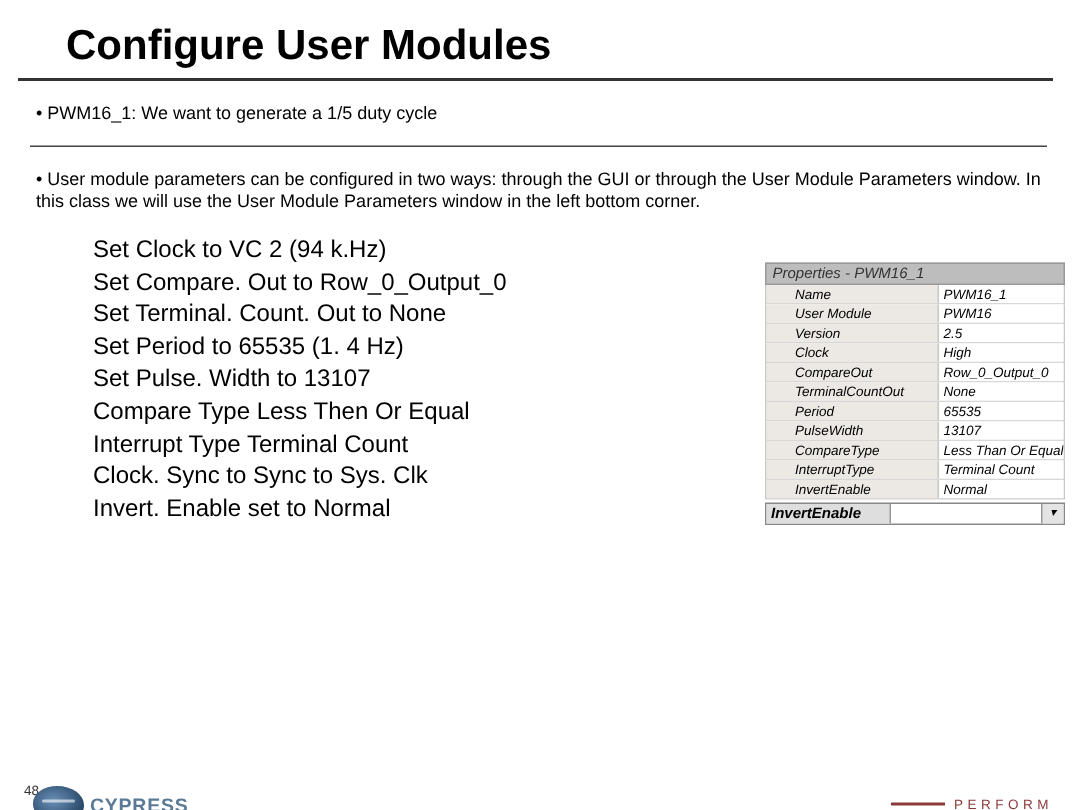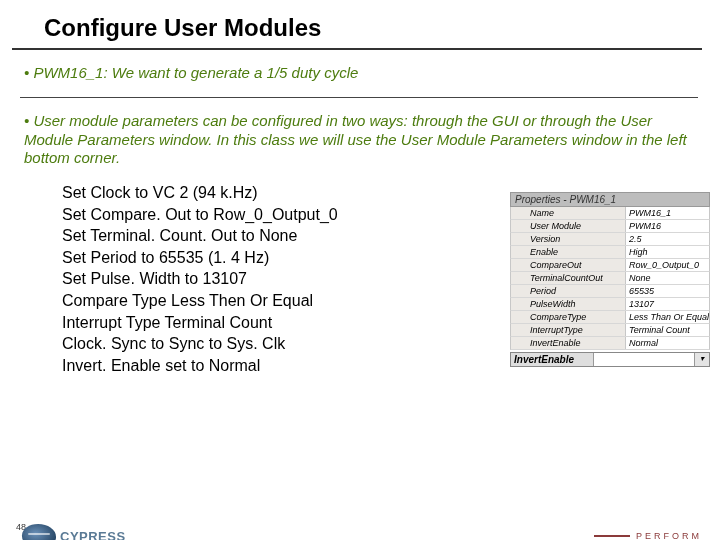--- a/index.html
+++ b/index.html
@@ -11,46 +11,45 @@
     position: relative;
     overflow: hidden;
   }
   .slide {
     width: 720px;
     height: 540px;
     position: relative;
     box-sizing: border-box;
   }
   .title {
-    font-size: 24px;
+    font-size: 28px;
     font-weight: bold;
     color: #000;
     margin: 14px 0 6px 44px;
   }
   .title-rule {
     height: 2px;
     background: #333;
     margin: 0 18px 14px 12px;
   }
   .bullet {
-    font-size: 15px;
-    color: #4d7c0f;
+    font-size: 12px;
+    color: #000000;
     margin: 0 22px 14px 24px;
     line-height: 1.25;
-    font-style: italic;
   }
   .bullet-rule {
     height: 1px;
     background: #444;
     margin: 0 22px 14px 20px;
   }
   .content-row {
     display: flex;
     margin: 0 10px 0 62px;
-    align-items: center;
+    align-items: flex-end;
   }
   .instr-list {
     font-size: 16px;
     color: #000;
     line-height: 1.35;
     flex: 1;
   }
   .props {
     width: 200px;
     font-size: 9px;
@@ -207,21 +206,21 @@
           </div>
           <div class="props-row">
             <div class="lbl">User Module</div>
             <div class="val">PWM16</div>
           </div>
           <div class="props-row">
             <div class="lbl">Version</div>
             <div class="val">2.5</div>
           </div>
           <div class="props-row">
-            <div class="lbl">Enable</div>
+            <div class="lbl">Clock</div>
             <div class="val">High</div>
           </div>
           <div class="props-row">
             <div class="lbl">CompareOut</div>
             <div class="val">Row_0_Output_0</div>
           </div>
           <div class="props-row">
             <div class="lbl">TerminalCountOut</div>
             <div class="val">None</div>
           </div>

